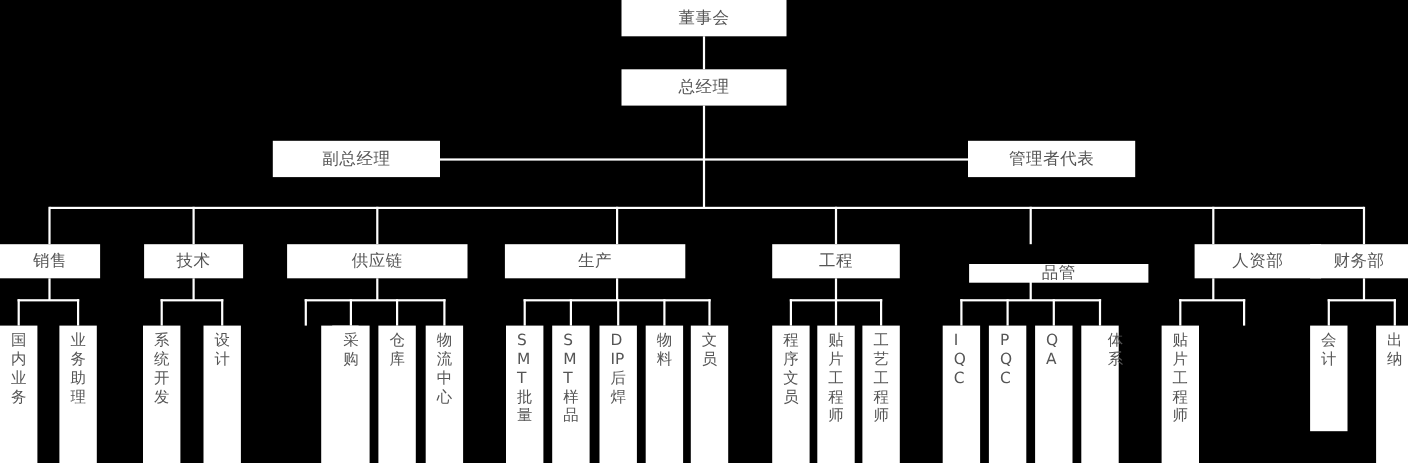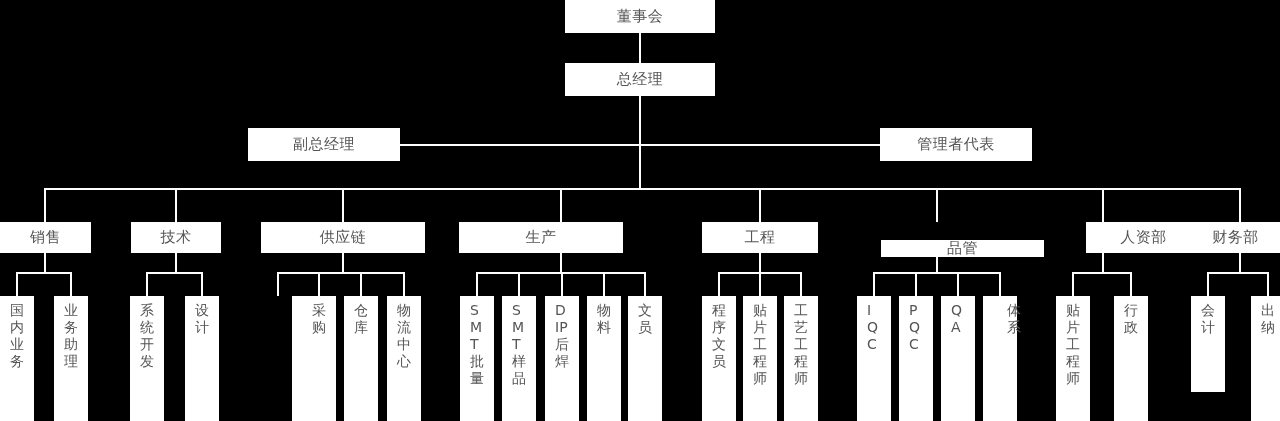--- a/index.html
+++ b/index.html
@@ -220,23 +220,20 @@
     <span class="leaf-text">体系</span>
   </div>
 
   <div class="conn vline" style="left:1102px; top:253px; width:2px; height:20px;"></div>
   <div class="conn hline" style="left:1072px; top:272px; width:60px; height:2px;"></div>
   <div class="conn vline" style="left:1072px; top:272px; width:2px; height:24px;"></div>
   <div class="conn vline" style="left:1130px; top:272px; width:2px; height:24px;"></div>
   <div class="node leaf" style="left:1056px; top:296px; width:34px; height:125px;">
     <span class="leaf-text">贴片工程师</span>
   </div>
-  <div class="node leaf" style="left:1114px; top:296px; width:34px; height:125px;">
-    <span class="leaf-text">行政</span>
-  </div>
 
   <div class="conn vline" style="left:1239px; top:253px; width:2px; height:20px;"></div>
   <div class="conn hline" style="left:1207px; top:272px; width:62px; height:2px;"></div>
   <div class="conn vline" style="left:1207px; top:272px; width:2px; height:24px;"></div>
   <div class="conn vline" style="left:1267px; top:272px; width:2px; height:24px;"></div>
   <div class="node leaf" style="left:1191px; top:296px; width:34px; height:96px;">
     <span class="leaf-text">会计</span>
   </div>
   <div class="node leaf" style="left:1251px; top:296px; width:34px; height:125px;">
     <span class="leaf-text">出纳</span>

